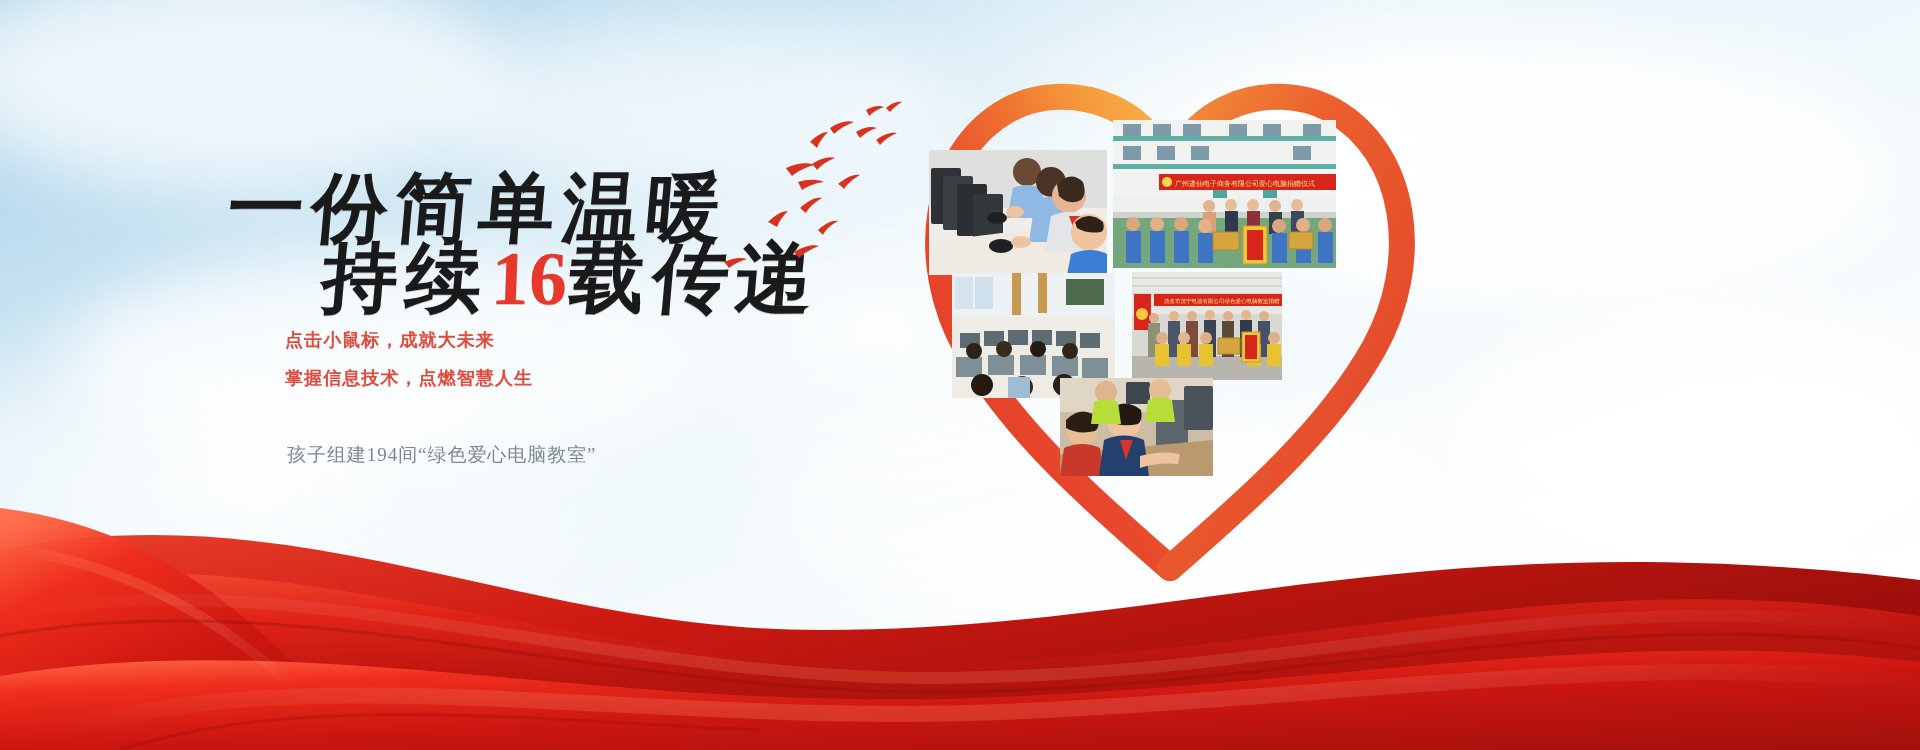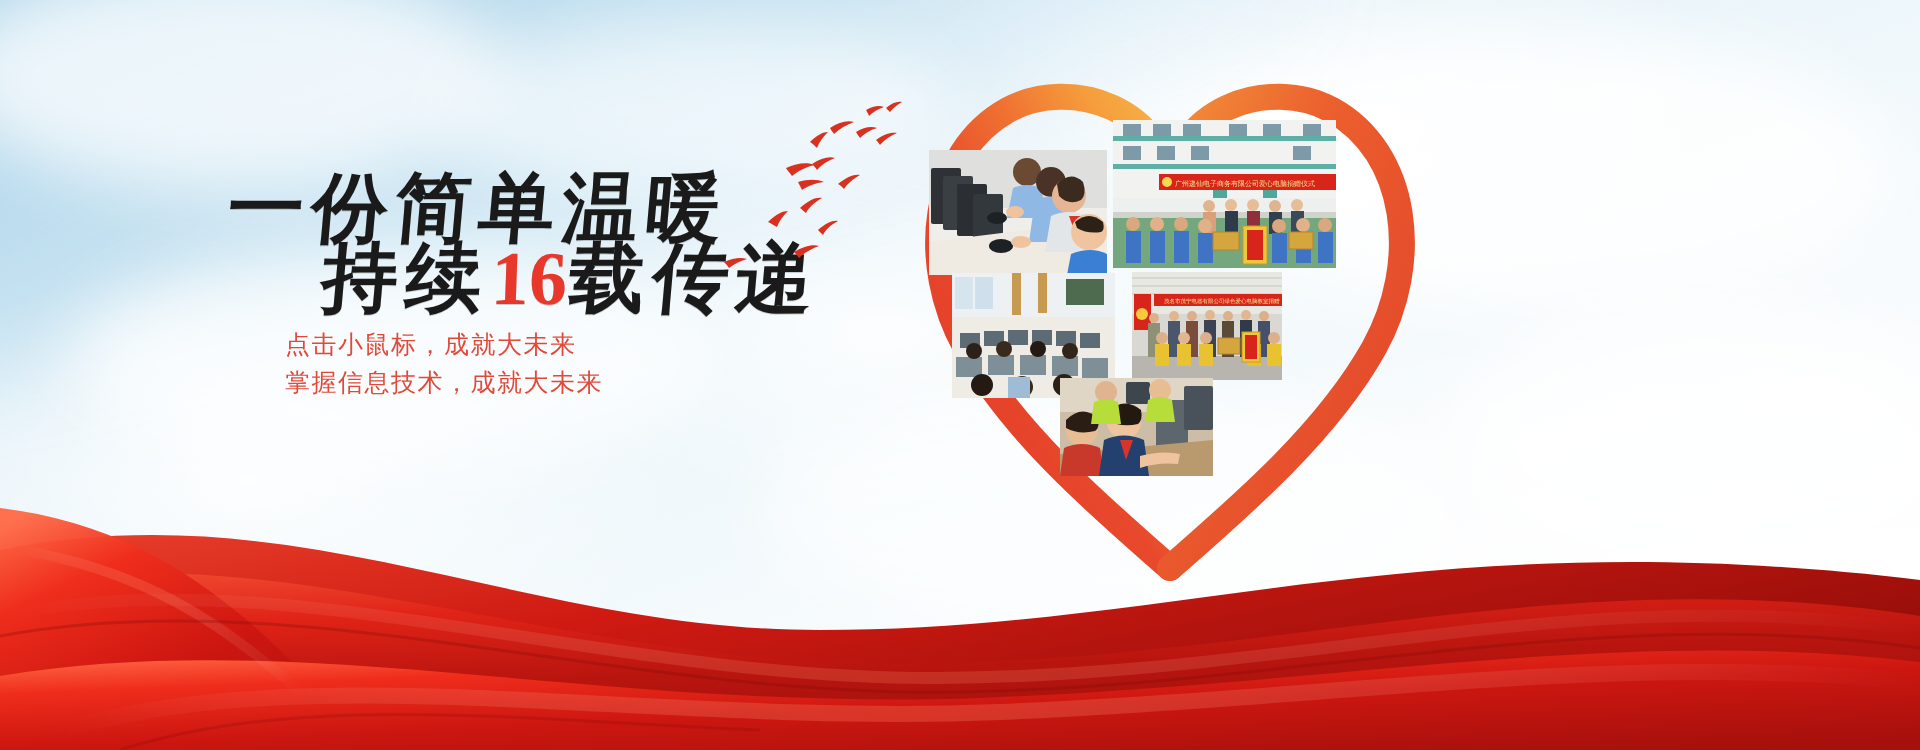--- a/index.html
+++ b/index.html
@@ -41,21 +41,21 @@
     transform:skewX(-5deg);
     text-shadow:0 1px 0 rgba(0,0,0,.18);
   }
   #headline1{left:228px;top:158px;font-size:76px;}
   #headline2{left:322px;top:228px;font-size:76px;}
   #headline2 .num{color:#e8372b;font-family:"Liberation Serif",serif;font-weight:700;
     letter-spacing:0;transform:skewX(3deg);display:inline-block;padding:0 2px;}
 
   .sub{
     position:absolute;left:285px;
-    color:#e04a3a;font-weight:400;font-size:25px;letter-spacing:.06em;
+    color:#e04a3a;font-weight:700;font-size:18px;letter-spacing:.06em;
     white-space:nowrap;
     font-family:"DejaVu Sans","Liberation Sans",sans-serif;
     text-align:center;
   }
   #sub1{top:328px;}
   #sub2{top:366px;}
 
   .body{
     position:absolute;left:287px;
     color:#7b8a92;font-size:19px;letter-spacing:.05em;white-space:nowrap;
@@ -90,22 +90,23 @@
   <div class="cloud c5"></div>
   <div class="cloud c6"></div>
 
   <div id="textblock">
 
     <div class="headline" id="headline1">一份简单温暖</div>
 
     <div class="headline" id="headline2"><span>持续</span><span class="num">16</span><span>载传递</span></div>
 
     <div class="sub" id="sub1">点击小鼠标，成就大未来</div>
-    <div class="sub" id="sub2">掌握信息技术，成就大未来</div>
-
+    <div class="sub" id="sub2">掌握信息技术，点燃智慧人生</div>
+
+    <div class="body" id="body2">孩子组建194间“绿色爱心电脑教室”</div>
   </div>
 
   <svg id="birds" viewBox="0 0 260 230">
     <g fill="#d9311f">
       <path d="M196 28 c6-5 11-7 16-6 -5 3-9 6-12 10 -2-2-3-3-4-4z"></path>
       <path d="M176 30 c7-4 13-5 18-3 -6 2-11 5-15 9 -1-3-2-4-3-6z"></path>
       <path d="M140 48 c9-6 17-8 24-6 -8 3-15 7-20 12 -2-3-3-4-4-6z"></path>
       <path d="M166 52 c8-5 15-6 21-4 -7 2-13 6-17 10 -2-3-3-4-4-6z"></path>
       <path d="M186 60 c8-6 15-8 21-7 -7 3-13 7-17 12 -2-3-3-4-4-5z"></path>
       <path d="M120 62 c7-7 13-10 18-10 -5 5-9 10-11 16 -3-3-5-5-7-6z"></path>

